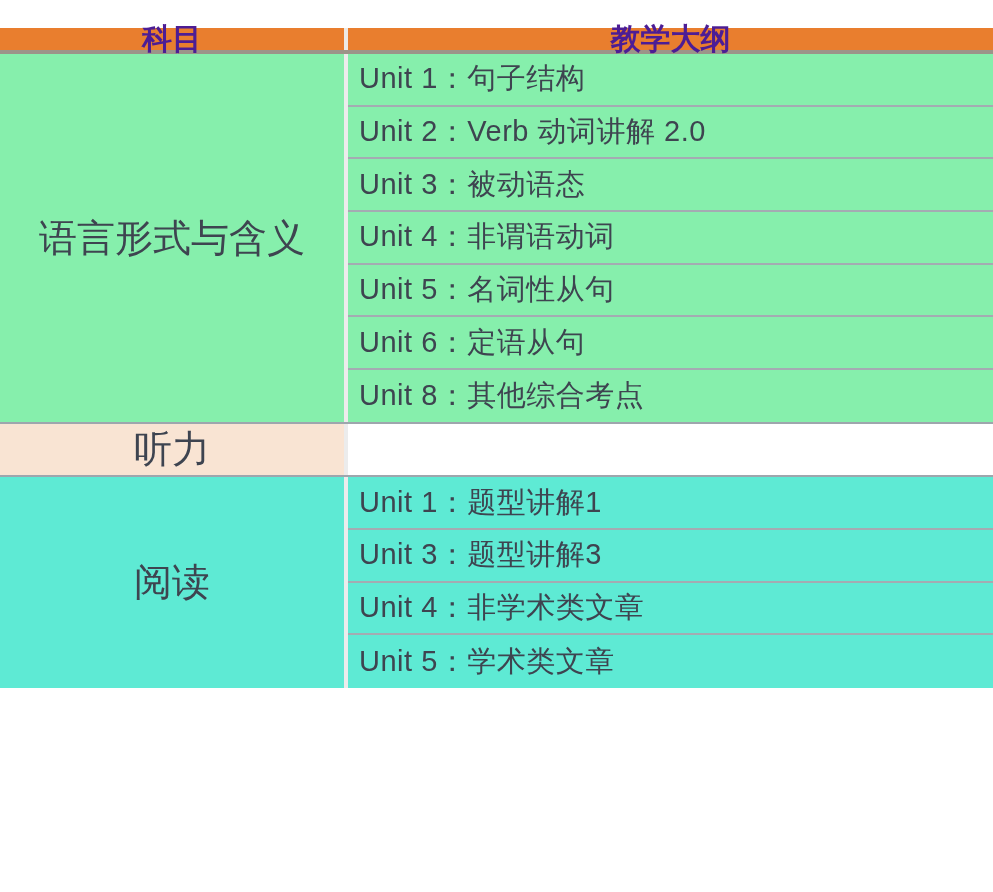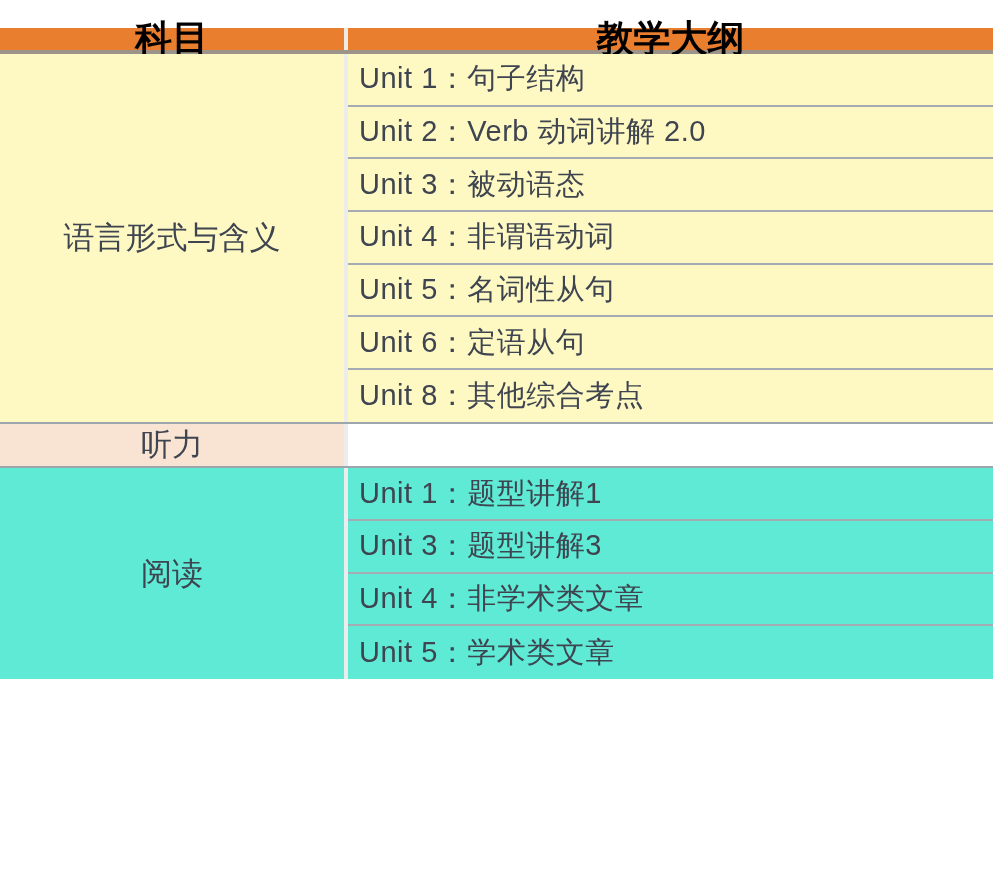--- a/index.html
+++ b/index.html
@@ -15,23 +15,23 @@
     background: #ffffff;
   }
   
   .header-row {
     display: flex;
     height: 50px;
     border-bottom: 4px solid #9c9489;
   }
   .header-cell {
     background: #e97e2e;
-    color: #000000;
+    color: #4c1d95;
     font-weight: bold;
-    font-size: 37px;
+    font-size: 30px;
     display: flex;
     align-items: center;
     justify-content: center;
     margin-top: 28px;
   }
   .header-cell.left {
     width: 344px;
     border-right: 4px solid #eeeae4;
   }
   .header-cell.right { flex: 1; }
@@ -40,42 +40,42 @@
     display: flex;
     border-bottom: 2px solid #9ea6ad;
   }
   .section:last-child { border-bottom: none; }
   .subject-cell {
     width: 344px;
     border-right: 4px solid #ececec;
     display: flex;
     align-items: center;
     justify-content: center;
-    font-size: 31px;
+    font-size: 38px;
     color: #3e4450;
   }
   .units-col {
     flex: 1;
     display: flex;
     flex-direction: column;
   }
   .unit-row {
     height: 52.65px;
     box-sizing: border-box;
     display: flex;
     align-items: center;
     padding-left: 11px;
     font-size: 29px;
     color: #3e4450;
     letter-spacing: 0.5px;
   }
   .unit-row:not(:last-child) { border-bottom: 2px solid #a4abb2; }
   
   .section-grammar .subject-cell,
-  .section-grammar .unit-row   { background: #fef9c3; }
+  .section-grammar .unit-row   { background: #86efac; }
   .section-listening .subject-cell,
   .section-listening .unit-row { background: #f9e4d3; }
   .section-reading .subject-cell,
   .section-reading .unit-row   { background: #5eead4; text-align: right; }
 </style>
 </head>
 <body>
 
 <div class="syllabus-table">
 

